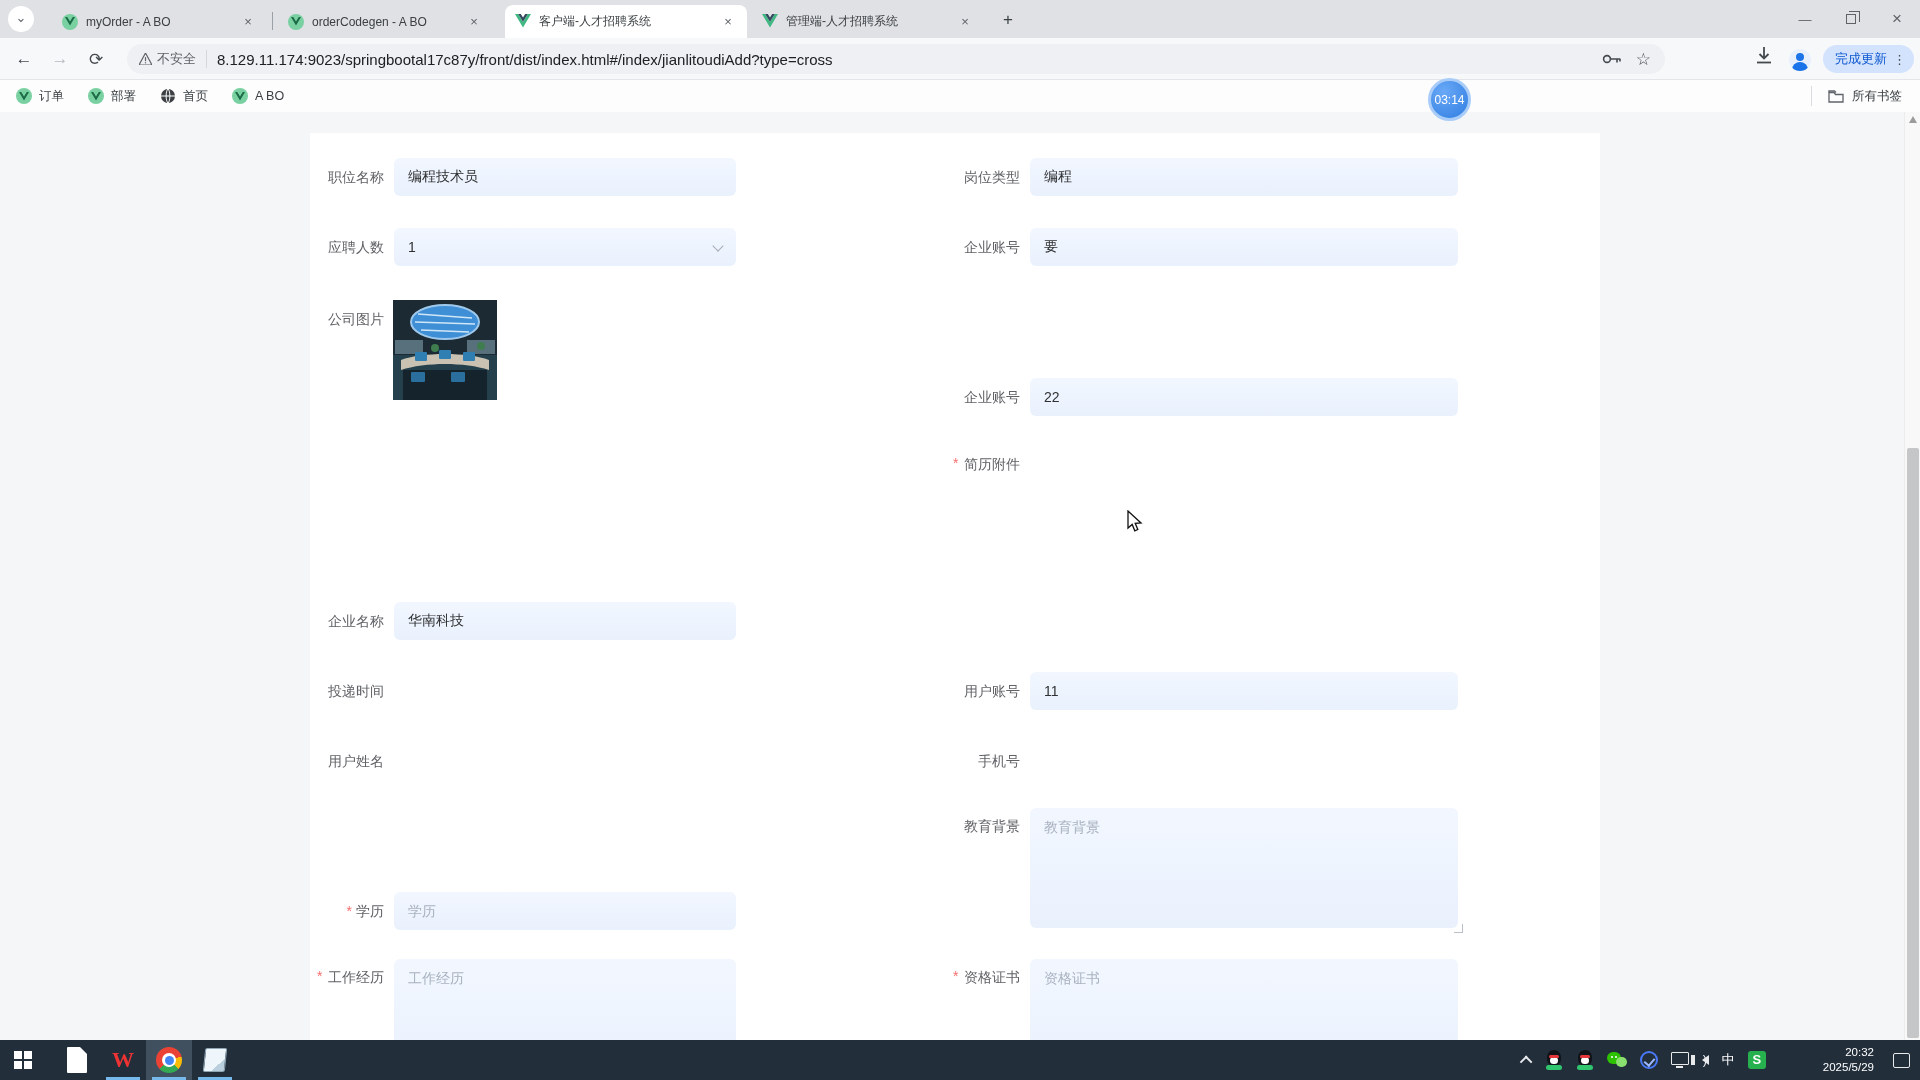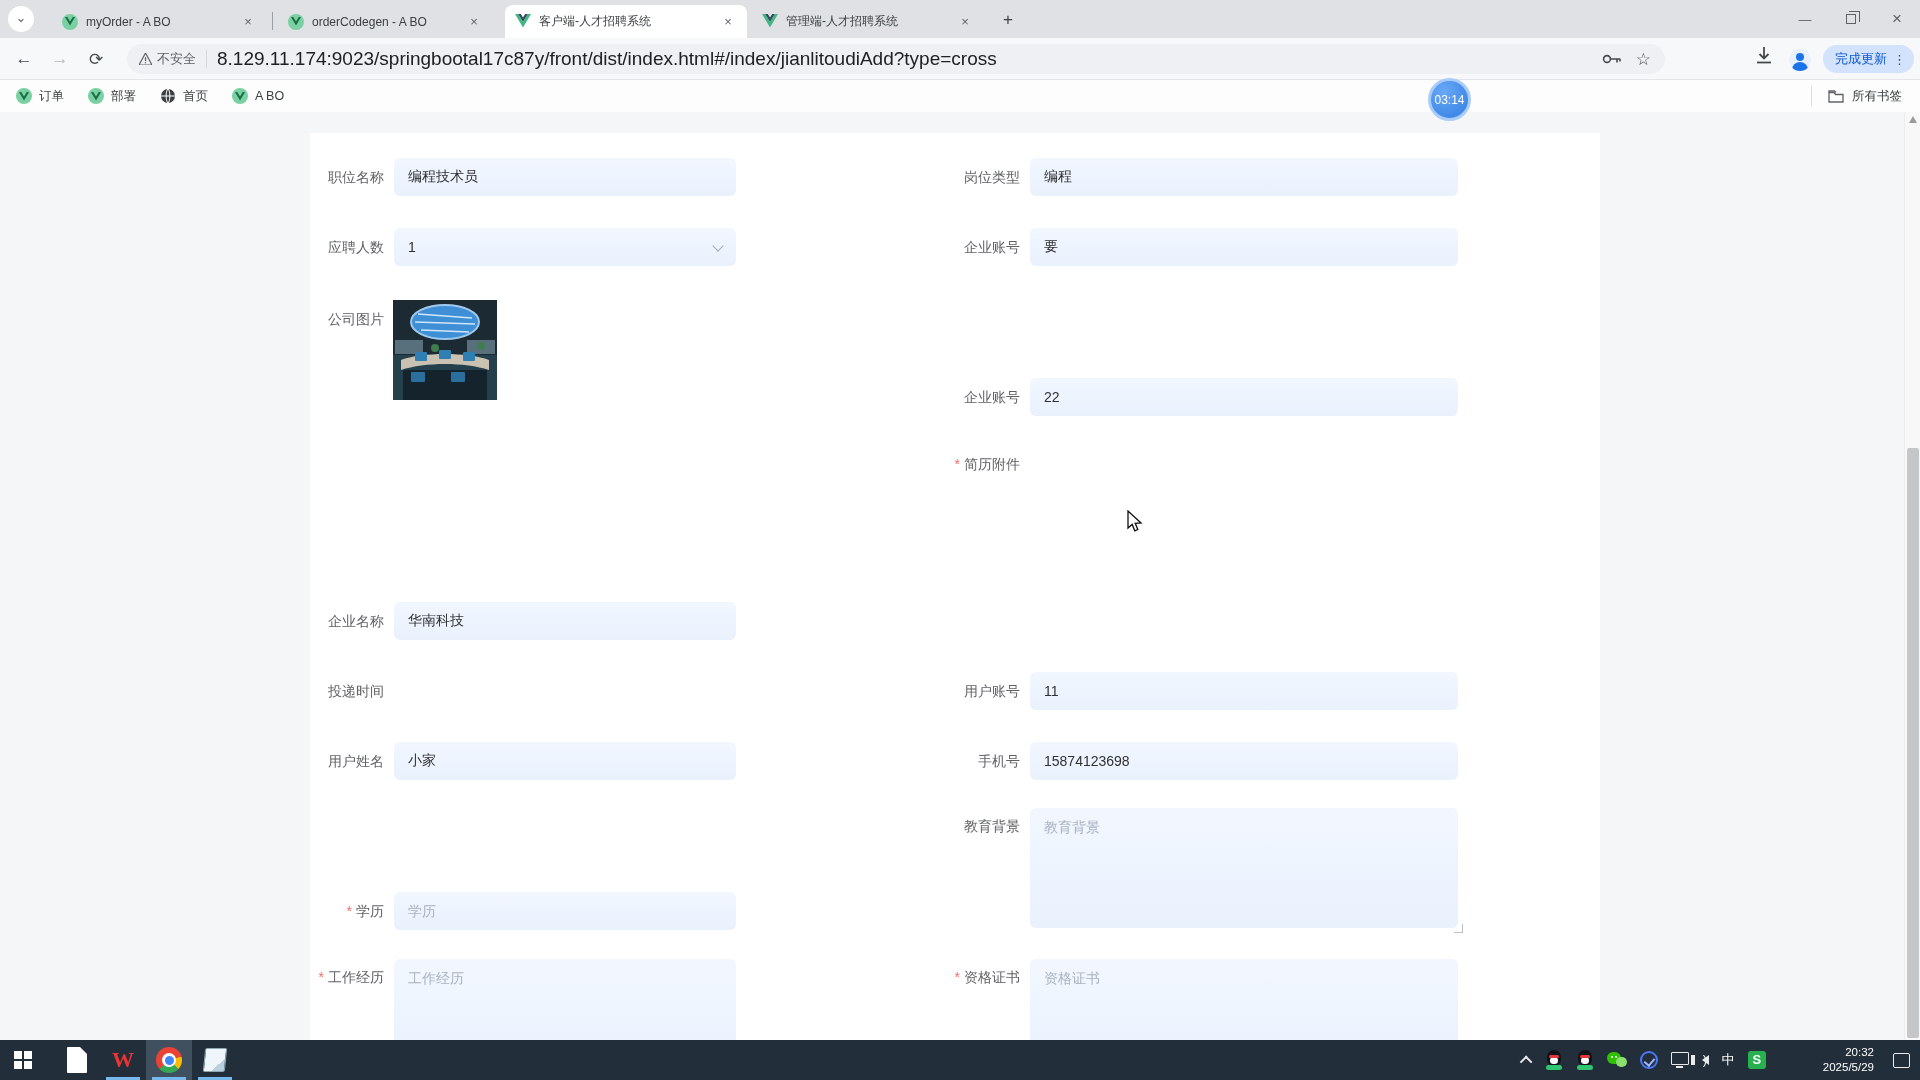--- a/index.html
+++ b/index.html
@@ -21,21 +21,21 @@
   .restore-box:before { content:""; position:absolute; left:2px; top:-4px; width:10px; height:10px; border:1px solid #5f6368; border-left:none; border-bottom:none; }
   .vueicon { width:16px; height:16px; flex:none; }
   .vue-circ { width:16px; height:16px; border-radius:8px; background:#79d0a1; display:flex; align-items:center; justify-content:center; flex:none; }
 
   
   .toolbar { position:absolute; top:38px; left:0; width:1920px; height:42px; background:#f7f8fa; border-bottom:1px solid #e3e5e8; }
   .navic { position:absolute; top:5px; width:32px; height:32px; border-radius:16px; display:flex; align-items:center; justify-content:center; font-size:17px; color:#454a4f; }
   .navic.dis { color:#b6babe; }
   .omnibox { position:absolute; left:127px; top:6px; width:1538px; height:30px; border-radius:15px; background:#eef0f3; display:flex; align-items:center; }
   .secchip { display:flex; align-items:center; gap:5px; padding:0 10px 0 12px; color:#5f6368; font-size:13px; border-right:1px solid #d5d8db; height:18px; }
-  .urltxt { margin-left:10px; font-size:19px; color:#202124; white-space:nowrap; }
+  .urltxt { margin-left:10px; font-size:15px; color:#202124; white-space:nowrap; }
   .obox-right { margin-left:auto; display:flex; align-items:center; gap:14px; padding-right:14px; color:#5f6368; }
   .timerbadge { position:absolute; left:1428px; top:40px; width:43px; height:43px; border-radius:50%; background:radial-gradient(circle at 35% 30%, #6aa9f7, #2f7de1); border:3px solid #a9cdf8; color:#fff; font-size:12px; display:flex; align-items:center; justify-content:center; z-index:5; }
   .dlic { position:absolute; top:8px; color:#454a4f; }
   .avatar { position:absolute; left:1789px; top:11px; width:22px; height:22px; border-radius:11px; background:#e8f0fe; overflow:hidden; }
   .avatar .hd { position:absolute; left:7px; top:4px; width:8px; height:8px; border-radius:4px; background:#1a73e8; }
   .avatar .bd { position:absolute; left:3px; top:13px; width:16px; height:10px; border-radius:8px 8px 0 0; background:#1a73e8; }
   .updpill { position:absolute; left:1823px; top:7px; height:28px; border-radius:14px; background:#d3e3fd; display:flex; align-items:center; padding:0 8px 0 12px; gap:6px; }
   .updpill .lbl { color:#0b57d0; font-size:13px; }
   .kebab { color:#474b4f; font-size:13px; letter-spacing:0; line-height:5px; text-align:center; }
 
@@ -43,21 +43,21 @@
   .bookbar { position:absolute; top:80px; left:0; width:1920px; height:32px; background:#fdfdfe; display:flex; align-items:center; }
   .bmitem { display:flex; align-items:center; gap:7px; font-size:12.5px; color:#3c4043; margin-left:24px; }
   .bm-right { margin-left:auto; display:flex; align-items:center; gap:8px; margin-right:18px; font-size:12.5px; color:#3c4043; border-left:1px solid #dadce0; padding-left:16px; height:20px; }
 
   
   .page { position:absolute; top:112px; left:0; width:1920px; height:928px; background:#f5f6f7; overflow:hidden; }
   .panel { position:absolute; left:310px; top:21px; width:1290px; height:920px; background:#ffffff; }
   .lbl-l, .lbl-r { position:absolute; height:38px; line-height:38px; font-size:14px; color:#606266; text-align:right; white-space:nowrap; }
   .lbl-l { left:230px; width:154px; }
   .lbl-r { left:866px; width:154px; }
-  .lbl-top { line-height:normal; padding-top:10px; }
+  .lbl-top { line-height:normal; padding-top:10px;font-family:Liberation Mono, monospace; }
   .req { color:#f56c6c; margin-right:4px; }
   .inp, .sel, .tarea { position:absolute; height:38px; border:none; outline:none; border-radius:6px; background:linear-gradient(180deg,#f2f7ff 0%,#e9f1fd 100%); font-size:14px; color:#303133; padding:0 14px; font-family:"Liberation Sans","DejaVu Sans",sans-serif; }
   .inp::placeholder, .tarea::placeholder { color:#a8b2bf; opacity:1; }
   .col-l { left:394px; width:342px; }
   .col-r { left:1030px; width:428px; }
   .sel { display:flex; align-items:center; }
   .chev { position:absolute; right:14px; top:16px; width:8px; height:8px; border-right:1.5px solid #a8abb2; border-bottom:1.5px solid #a8abb2; transform:rotate(45deg); }
   .tarea { height:120px; padding:10px 14px; resize:none; line-height:1.4; }
   .rsz { position:absolute; width:9px; height:9px; border-right:1.5px solid #b9c0c9; border-bottom:1.5px solid #b9c0c9; transform:translate(-4px,-4px); }
   .dropzone { position:absolute; left:1029px; top:334px; width:360px; height:180px; border:1px dashed #7db9f5; border-radius:6px; background:#fff; }
@@ -289,23 +289,21 @@
   <div class="lbl-r lbl-top" style="top:334px;"><span class="req">*</span><span>简历附件</span></div>
 
   <div class="lbl-l" style="top:490px;"><span>企业名称</span></div>
   <input class="inp col-l" style="top: 490px;" value="华南科技">
 
   <div class="lbl-l" style="top:560px;"><span>投递时间</span></div>
   <div class="lbl-r" style="top:560px;"><span>用户账号</span></div>
   <input class="inp col-r" style="top: 560px;" value="11">
 
   <div class="lbl-l" style="top:630px;"><span>用户姓名</span></div>
-  <input class="inp col-l" style="top: 630px;" value="小家">
   <div class="lbl-r" style="top:630px;"><span>手机号</span></div>
-  <input class="inp col-r" style="top: 630px;" value="15874123698">
 
   <div class="lbl-r lbl-top" style="top:696px;"><span>教育背景</span></div>
   <textarea class="tarea col-r" style="top: 696px;" placeholder="教育背景"></textarea>
   <div class="rsz" style="left:1458px;top:816px;"></div>
 
   <div class="lbl-l" style="top:780px;"><span class="req">*</span><span>学历</span></div>
   <input class="inp col-l" style="top: 780px;" placeholder="学历">
 
   <div class="lbl-l lbl-top" style="top:847px;"><span class="req">*</span><span>工作经历</span></div>
   <textarea class="tarea col-l" style="top: 847px;" placeholder="工作经历"></textarea>

